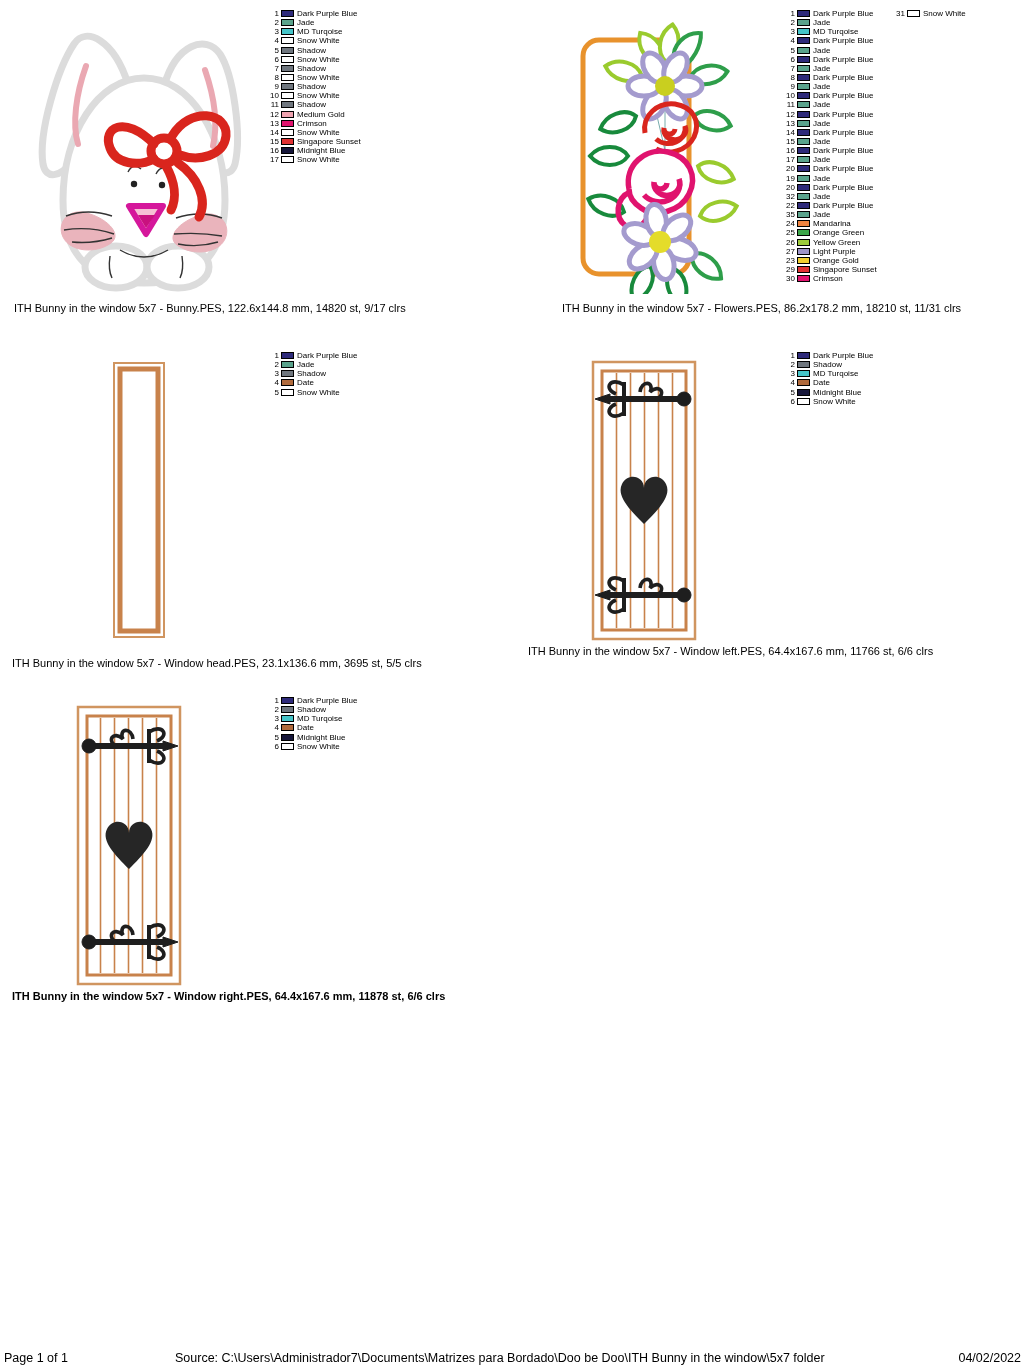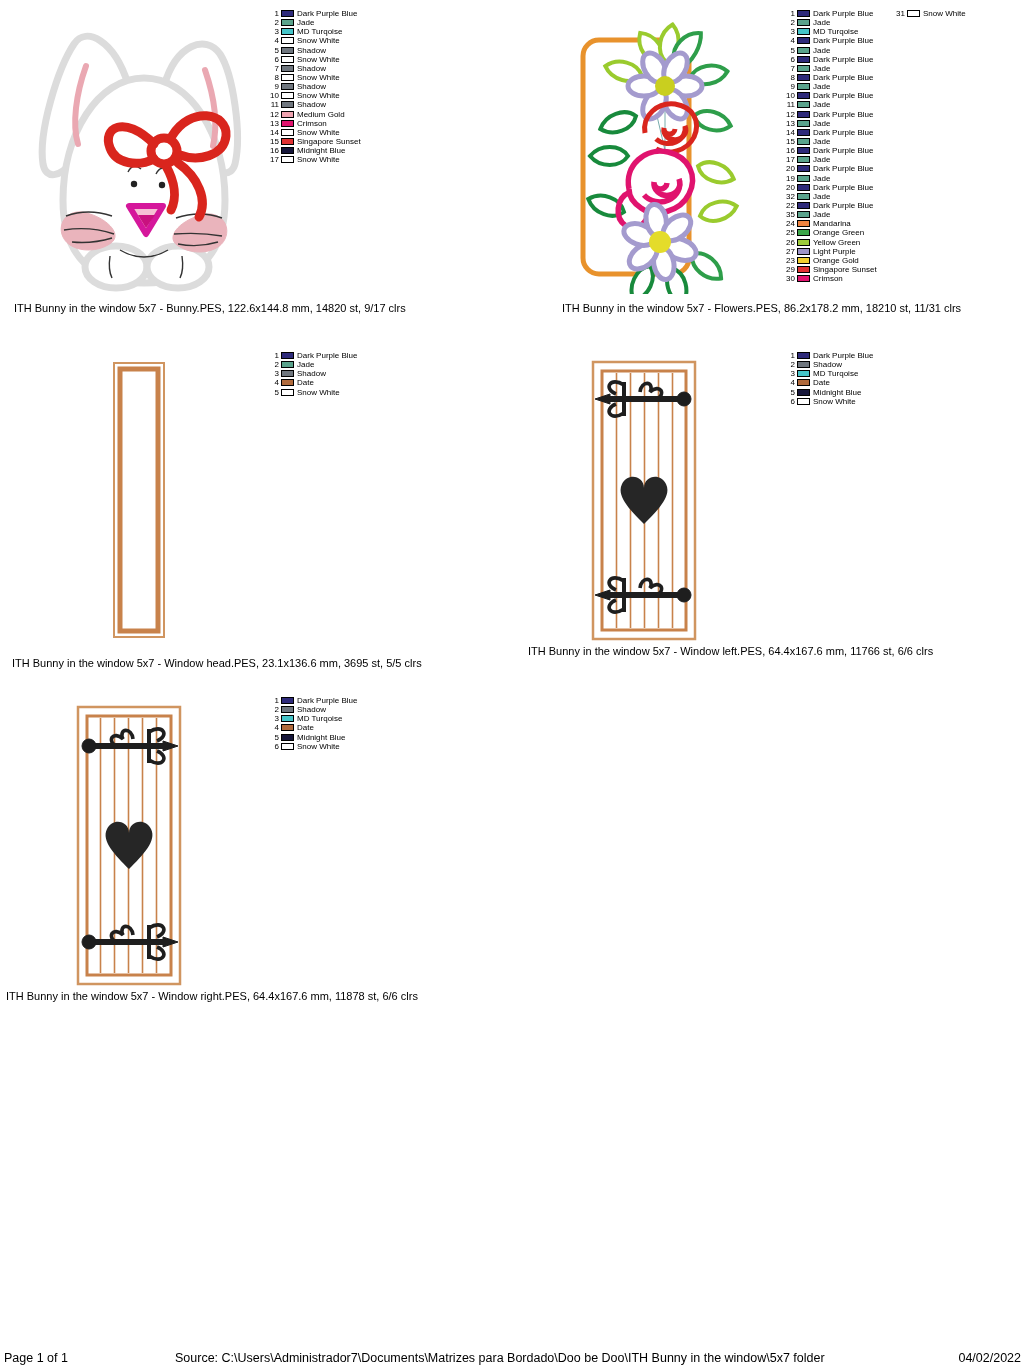--- a/index.html
+++ b/index.html
@@ -533,17 +533,17 @@
       <span class="cnum">5</span>
       <span class="csw" style="background: rgb(22, 22, 58);"></span>
       <span class="clabel">Midnight Blue</span>
     </div>
     <div class="crow">
       <span class="cnum">6</span>
       <span class="csw" style="background: rgb(255, 255, 255);"></span>
       <span class="clabel">Snow White</span>
     </div>
   </div>
-<div class="abs caption" style="left:6px;top:990px;">ITH Bunny in the window 5x7 - Window right.PES, 64.4x167.6 mm, 11878 st, 6/6 clrs</div>
+<div class="abs caption" style="left:12px;top:990px;font-weight:bold;">ITH Bunny in the window 5x7 - Window right.PES, 64.4x167.6 mm, 11878 st, 6/6 clrs</div>
 
 <div class="abs footer" style="left:4px;top:1351px;">Page 1 of 1</div>
 <div class="abs footer" style="left:175px;top:1351px;">Source: C:\Users\Administrador7\Documents\Matrizes para Bordado\Doo be Doo\ITH Bunny in the window\5x7 folder</div>
 <div class="abs footer" style="right:3px;top:1351px;">04/02/2022</div>
 
 </body></html>

